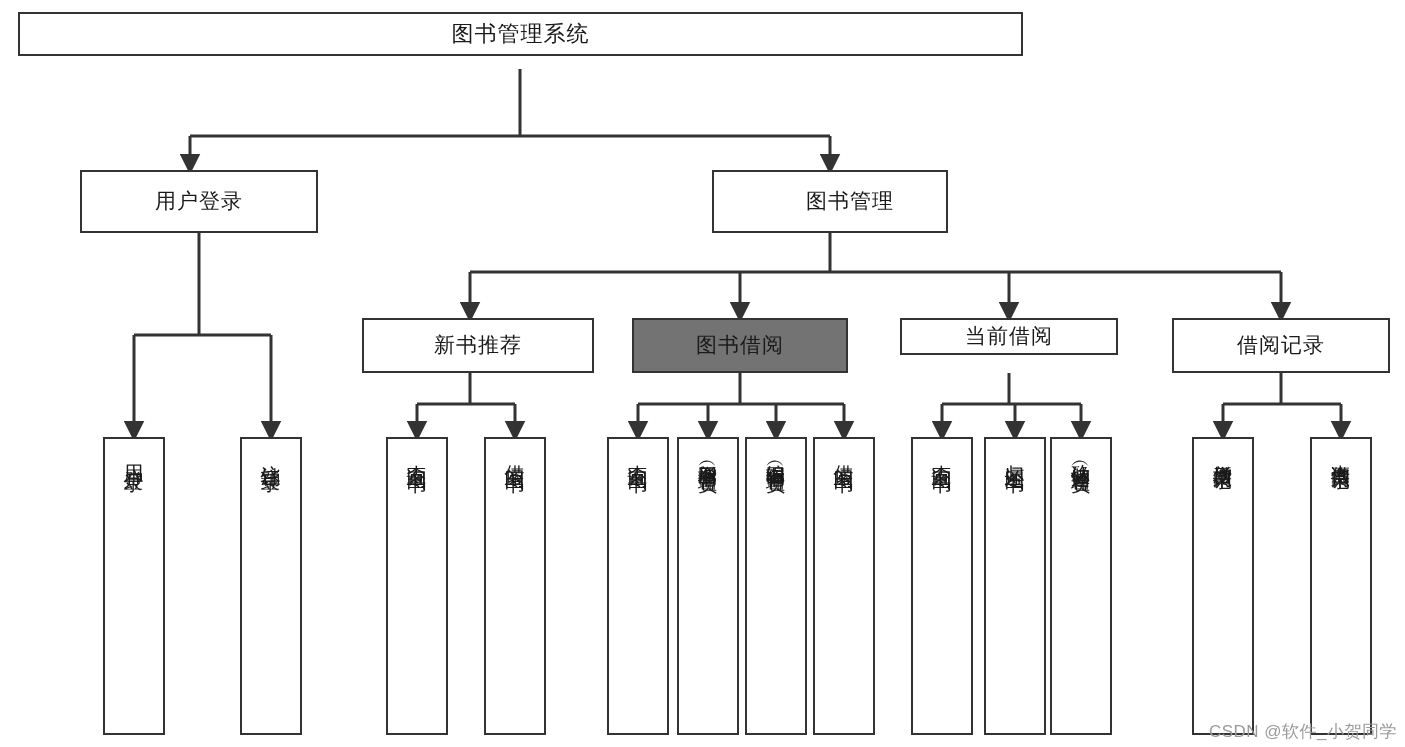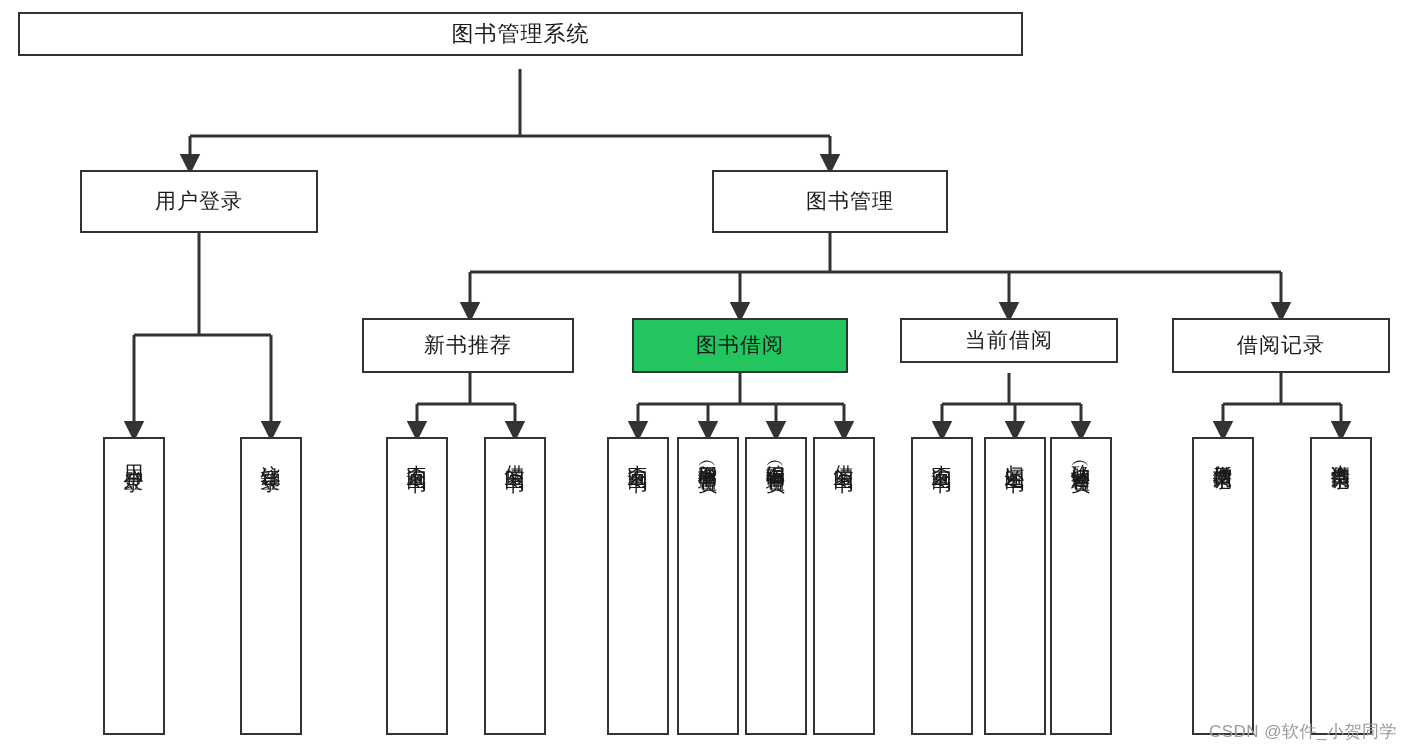--- a/index.html
+++ b/index.html
@@ -138,27 +138,27 @@
     <span class="label">图书管理系统</span>
   </div>
 
   <div class="node h" style="left: 80px; top: 170px; width: 238px; height: 63px; border-color: rgb(51, 51, 51); background: rgb(255, 255, 255);">
     <span class="label">用户登录</span>
   </div>
   <div class="node h" style="left: 712px; top: 170px; width: 236px; height: 63px; border-color: rgb(51, 51, 51); background: rgb(255, 255, 255); padding-left: 40px;">
     <span class="label">图书管理</span>
   </div>
 
-  <div class="node h" style="left: 362px; top: 318px; width: 212px; height: 55px; border-color: rgb(51, 51, 51); background: rgb(255, 255, 255);">
+  <div class="node h" style="left: 362px; top: 318px; width: 232px; height: 55px; border-color: rgb(51, 51, 51); background: rgb(255, 255, 255);">
     <span class="label">新书推荐</span>
   </div>
-  <div class="node h" style="left: 632px; top: 318px; width: 216px; height: 55px; border-color: rgb(51, 51, 51); background: #22c55e;">
+  <div class="node h" style="left: 632px; top: 318px; width: 216px; height: 55px; border-color: rgb(51, 51, 51); background: #737373;">
     <span class="label">图书借阅</span>
   </div>
-  <div class="node h" style="left: 900px; top: 318px; width: 218px; height: 45px; border-color: rgb(51, 51, 51); background: rgb(255, 255, 255);">
+  <div class="node h" style="left: 900px; top: 318px; width: 218px; height: 37px; border-color: rgb(51, 51, 51); background: rgb(255, 255, 255);">
     <span class="label">当前借阅</span>
   </div>
   <div class="node h" style="left: 1172px; top: 318px; width: 218px; height: 55px; border-color: rgb(51, 51, 51); background: rgb(255, 255, 255);">
     <span class="label">借阅记录</span>
   </div>
 
   <div class="node v" style="left: 103px; top: 437px; width: 62px; height: 298px; border-color: rgb(51, 51, 51); background: rgb(255, 255, 255);">
     <span class="label">用户登录</span>
   </div>
   <div class="node v" style="left: 240px; top: 437px; width: 62px; height: 298px; border-color: rgb(51, 51, 51); background: rgb(255, 255, 255);">

